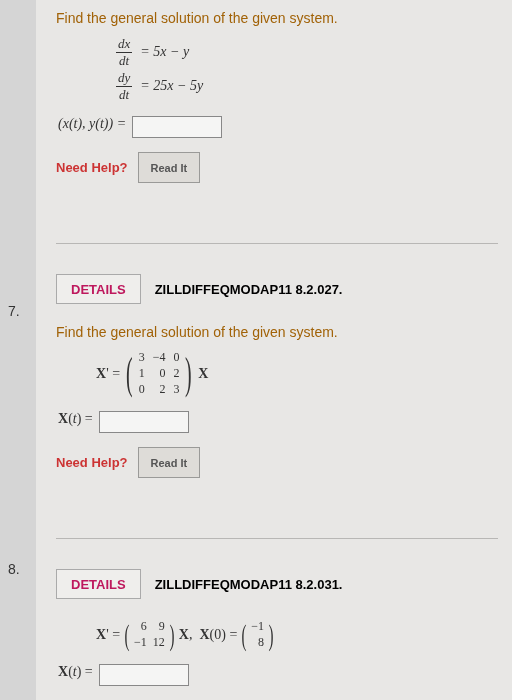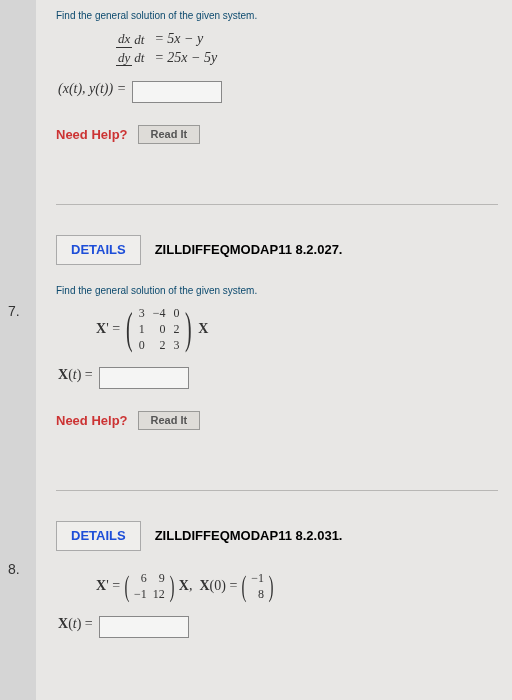--- a/index.html
+++ b/index.html
@@ -25,34 +25,34 @@
     font-size: 14px;
     color: #333;
   }
   .problem {
     padding-bottom: 60px;
     border-bottom: 1px solid #b8b7b5;
     margin-bottom: 30px;
     position: relative;
   }
   .prompt {
-    color: #0c4a6e;
+    color: #a16207;
     margin-bottom: 10px;
-    font-size: 10px;
+    font-size: 14px;
   }
   .eqblock {
     margin-left: 60px;
     font-family: "Times New Roman", serif;
     font-style: italic;
     font-size: 14px;
     line-height: 1.2;
   }
   .frac {
     display: inline-flex;
-    flex-direction: row;
+    flex-direction: column;
     align-items: center;
     vertical-align: middle;
     margin-right: 4px;
   }
   .frac .num { border-bottom: 1px solid #333; padding: 0 2px; font-size: 13px;}
   .frac .den { padding: 0 2px; font-size: 13px;}
   .eqline { display: flex; align-items: center; gap: 4px; margin-bottom: 2px; }
   .answer-row {
     margin-top: 14px;
     margin-left: 2px;
@@ -62,35 +62,35 @@
     font-size: 14px;
   }
   .answer-input {
     display: inline-block;
     width: 90px;
     height: 22px;
     border: 1px solid #888;
     background: #f5f5f4;
   }
   .need-row {
-    margin-top: 22px;
+    margin-top: 14px;
     display: flex;
     align-items: center;
     gap: 10px;
   }
   .need-label {
     color: #c33;
     font-weight: bold;
     font-size: 13px;
   }
   .hbtn {
     display: inline-flex;
     align-items: center;
     justify-content: center;
-    height: 19px;
+    height: 31px;
     padding: 0 12px;
     border: 1px solid #9a9a98;
     background: #dedcd8;
     color: #555;
     font-size: 11px;
     font-weight: bold;
     cursor: pointer;
   }
   .details-row {
     display: flex;
@@ -99,21 +99,21 @@
     margin-bottom: 20px;
   }
   .details-btn {
     display: inline-flex;
     align-items: center;
     justify-content: center;
     height: 30px;
     padding: 0 14px;
     border: 1px solid #aaa;
     background: #efeeec;
-    color: #1d4ed8;
+    color: #be185d;
     font-size: 13px;
     font-weight: bold;
     cursor: pointer;
   }
   .source {
     font-size: 13px;
     font-weight: bold;
     color: #000000;
   }
   .matrix-row {

